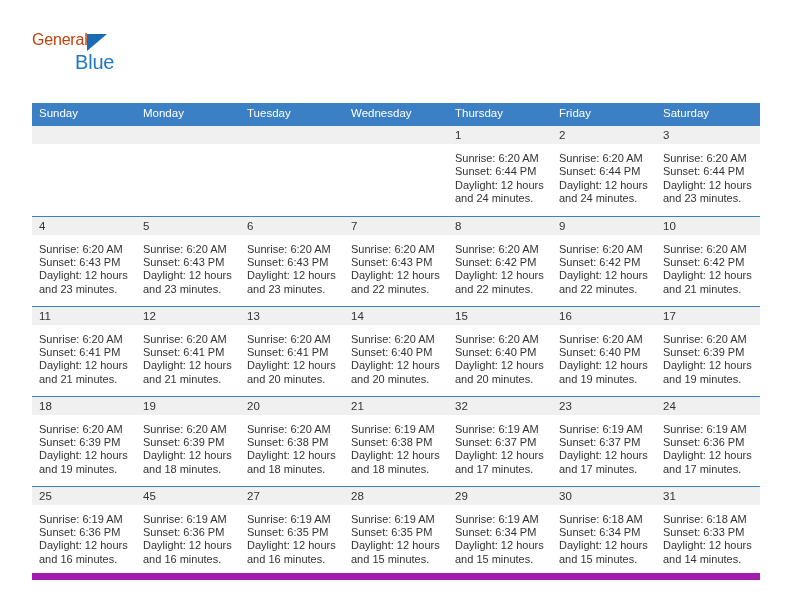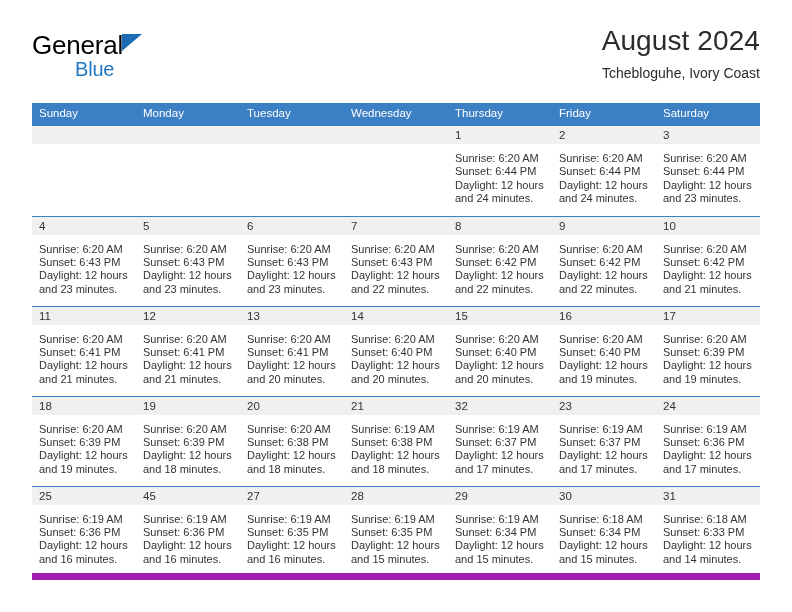--- a/index.html
+++ b/index.html
@@ -32,22 +32,22 @@
     justify-content: space-between;
   }
   .brand {
     position: relative;
     width: 120px;
     padding-top: 6px;
     line-height: 1;
     user-select: none;
   }
   .brand-general {
-    font-size: 26px;
-    color: #000000;
+    font-size: 16px;
+    color: #c2410c;
     letter-spacing: -0.2px;
     display: inline-block;
     text-align: center;
   }
   .brand-triangle {
     display: inline-block;
     width: 0;
     height: 0;
     border-left: 20px solid #1c6cb5;
     border-bottom: 17px solid transparent;
@@ -137,24 +137,20 @@
 </style>
 </head>
 <body>
 
 <div class="page">
 
   <div class="header">
     <div class="brand">
       <span class="brand-general">General</span><span class="brand-triangle"></span>
       <span class="brand-blue">Blue</span>
-    </div>
-    <div class="titles">
-      <h1 class="cal-title">August 2024</h1>
-      <p class="cal-subtitle">Tchebloguhe, Ivory Coast</p>
     </div>
   </div>
 
   <table class="calendar">
     <thead>
       <tr id="weekday-row">
           <th>Sunday</th>
           <th>Monday</th>
           <th>Tuesday</th>
           <th>Wednesday</th>

